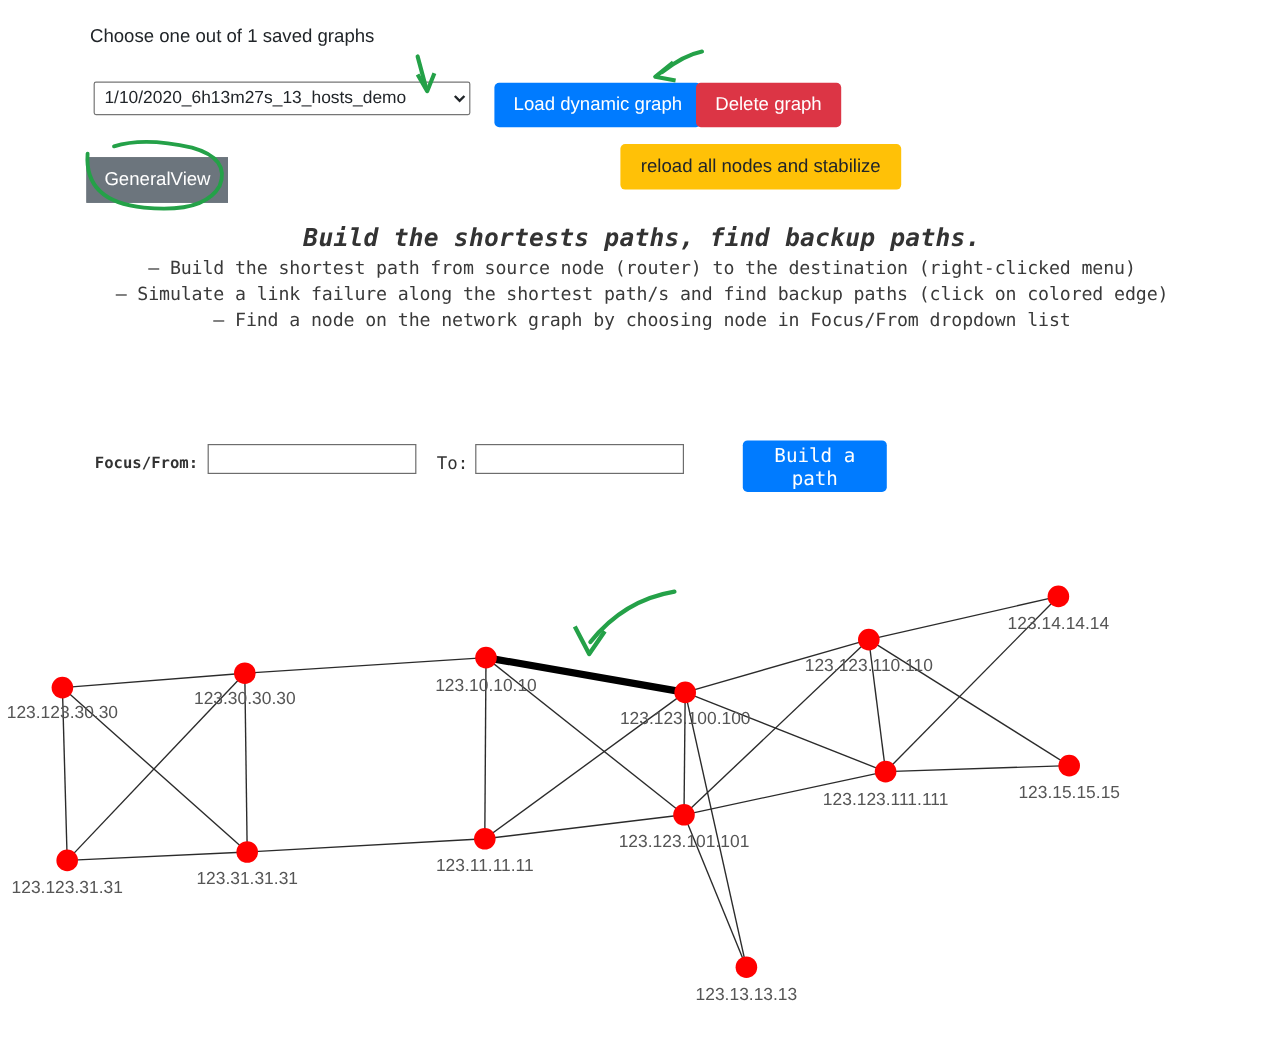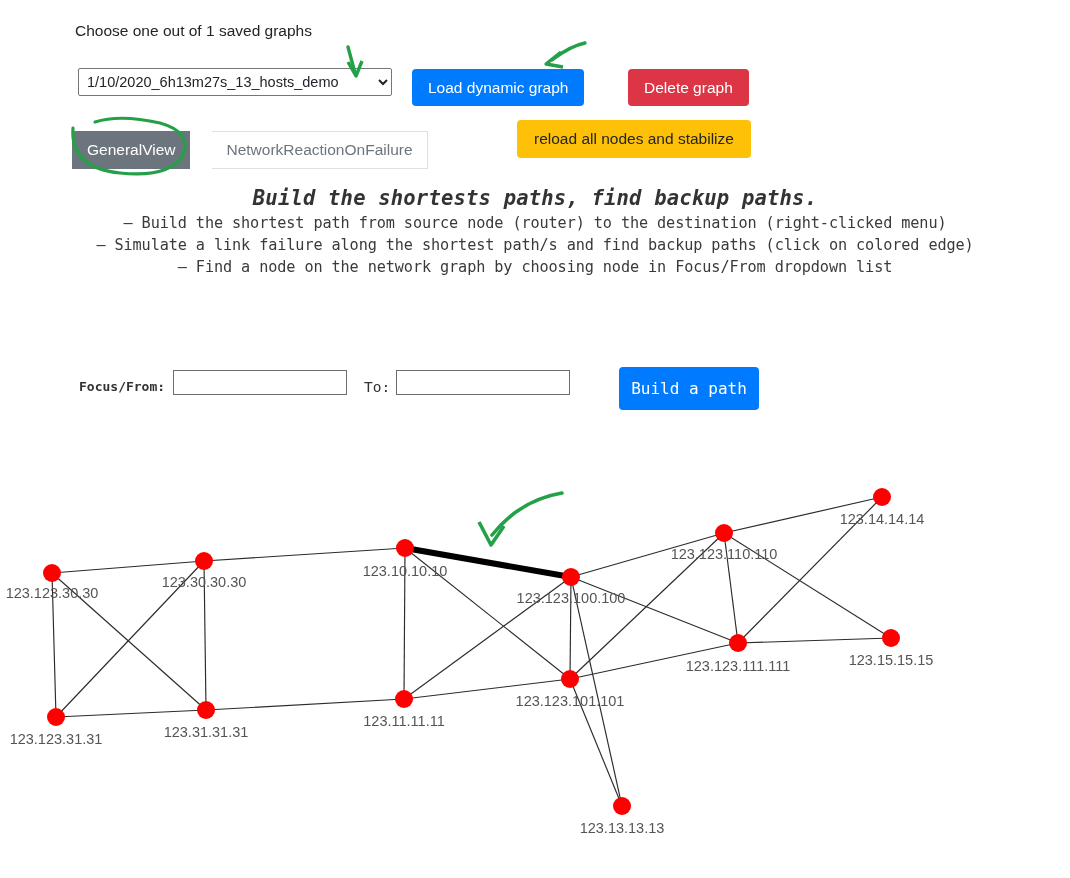--- a/index.html
+++ b/index.html
@@ -21,21 +21,21 @@
     color:#212529;background:#fff;border:1px solid #767676;border-radius:2px;
     padding:2px 4px;box-sizing:border-box;
   }
   .topbtn{
     position:absolute;top:69px;height:37px;border:0;cursor:pointer;
     color:#fff;font-size:15.5px;font-family:"Liberation Sans",sans-serif;
     border-radius:4px;padding:0 16px;line-height:37px;text-align:center;
     box-sizing:border-box;white-space:nowrap;
   }
   #load-dynamic-graph-button{left:412px;}
-  #delete-graph-button{left:580px;margin-left:48px;}
+  #delete-graph-button{left:580px;}
 
   
   #tabbar{position:absolute;left:72px;top:131px;display:flex;align-items:stretch;height:38px;gap:22px;}
   .tab{
     display:flex;align-items:center;justify-content:center;
     font-size:15.5px;padding:0 14px;box-sizing:border-box;height:38px;
     background:#fff;border:1px solid #dee2e6;border-left-width:0;cursor:pointer;white-space:nowrap;
   }
   .tab:first-child{border-left-width:1px;}
   .tab.active{background:#6c757d;color:#fff;border-color:#6c757d;}
@@ -59,21 +59,21 @@
 
   
   #path-form{position:absolute;left:0;top:370px;width:1070px;height:40px;}
   #focus-from-label{position:absolute;left:79px;top:9px;font-size:13px;color:#333;font-weight:bold;}
   #focus-from-input{position:absolute;left:173px;top:0px;width:174px;height:25px;
     border:1px solid #6d6d6d;box-sizing:border-box;background:#fff;}
   #to-label{position:absolute;left:364px;top:9px;font-size:14.5px;color:#333;}
   #to-input{position:absolute;left:396px;top:0px;width:174px;height:25px;
     border:1px solid #6d6d6d;box-sizing:border-box;background:#fff;}
   #build-path-button{
-    position:absolute;left:619px;top:-3px;width:140px;height:43px;border:0;cursor:pointer;
+    position:absolute;left:619px;top:-3px;width:120px;height:43px;border:0;cursor:pointer;
     background:#007bff;color:#fff;border-radius:4px;font-size:16px;
   }
 
   
   #network-graph{position:absolute;left:0;top:0;width:1070px;height:878px;pointer-events:none;}
 
   
   #annotations{position:absolute;left:0;top:0;width:1070px;height:878px;pointer-events:none;}
   .ink{
     position:absolute;color:#24a148;fill:none;
@@ -86,23 +86,20 @@
 <div id="choose-label">Choose one out of 1 saved graphs</div>
 
 <select id="graph-select"><option>1/10/2020_6h13m27s_13_hosts_demo</option></select>
 
 <button class="topbtn" id="load-dynamic-graph-button" style="background: rgb(0, 123, 255);">Load dynamic graph</button>
 <button class="topbtn" id="delete-graph-button" style="background: rgb(220, 53, 69);">Delete graph</button>
 
 <div id="tabbar">
   <div class="tab active">
     <span>GeneralView</span>
-  </div>
-  <div class="tab muted">
-    <span>NetworkReactionOnFailure</span>
   </div>
 </div>
 
 <button id="reload-nodes-button" style="background: rgb(255, 193, 7);">reload all nodes and stabilize</button>
 
 <div id="instructions">
   <div class="mono" id="instructions-title">Build the shortests paths, find backup paths.</div>
   <div class="mono instr-line">– Build the shortest path from source node (router) to the destination (right-clicked menu)</div>
   <div class="mono instr-line">– Simulate a link failure along the shortest path/s and find backup paths (click on colored edge)</div>
   <div class="mono instr-line">– Find a node on the network graph by choosing node in Focus/From dropdown list</div>

